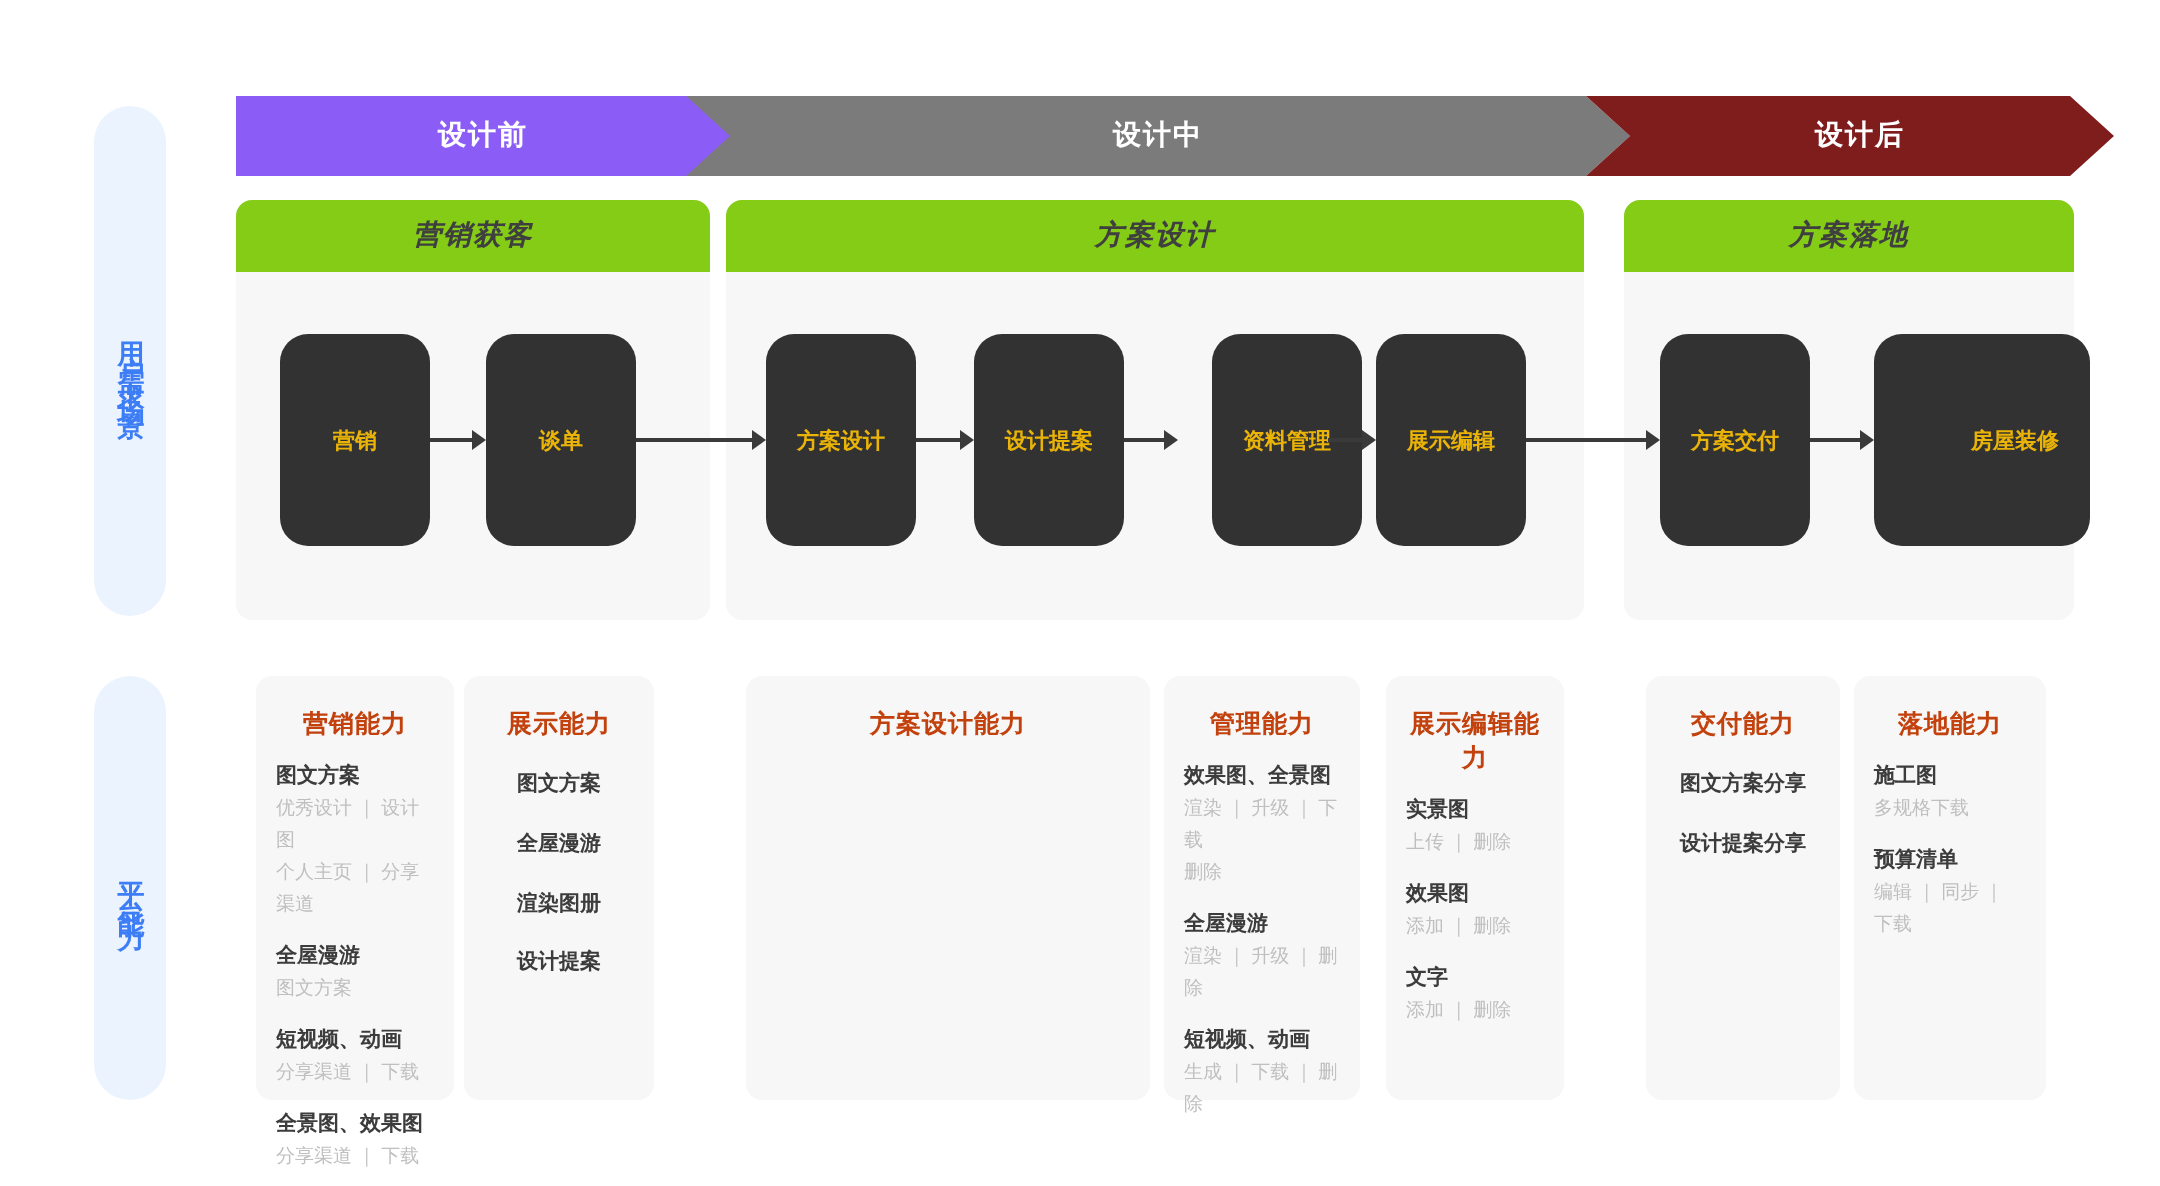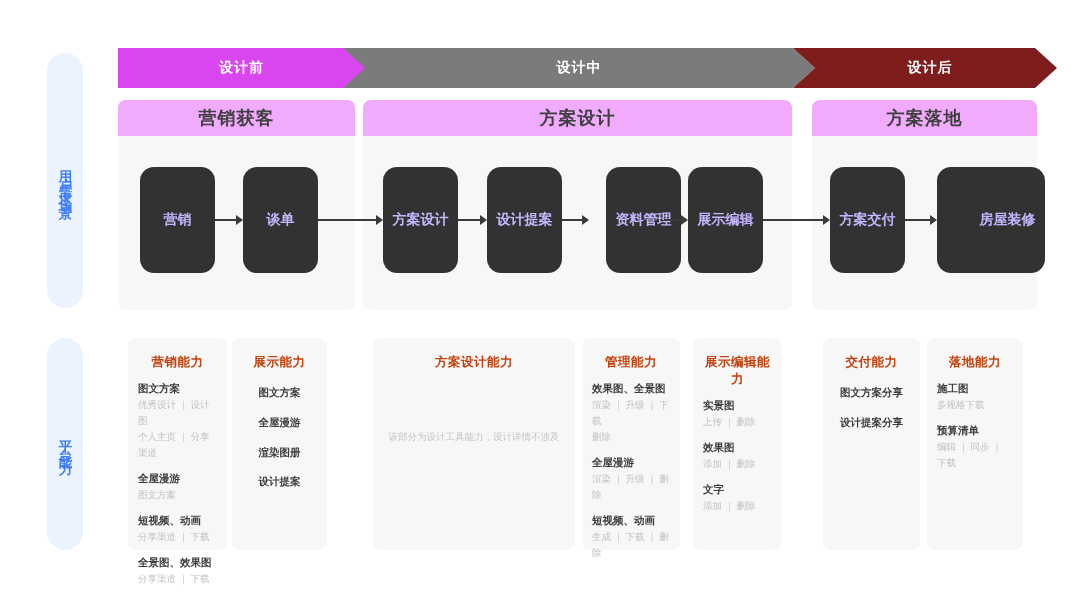--- a/index.html
+++ b/index.html
@@ -16,27 +16,27 @@
 
   
   .chev{position:absolute;top:48px;height:40px;display:flex;align-items:center;justify-content:center;}
   .chev span{color:#ffffff;font-size:14px;font-weight:600;letter-spacing:1px;}
   .chev.first{clip-path:polygon(0 0,calc(100% - 22px) 0,100% 50%,calc(100% - 22px) 100%,0 100%);padding-right:22px;}
   .chev.mid{clip-path:polygon(0 0,calc(100% - 22px) 0,100% 50%,calc(100% - 22px) 100%,0 100%,22px 50%);}
   .chev.last{clip-path:polygon(0 0,calc(100% - 22px) 0,100% 50%,calc(100% - 22px) 100%,0 100%,22px 50%);padding-left:10px;}
 
   
   .scen{position:absolute;top:100px;height:210px;background:#F7F7F7;border-radius:8px;overflow:hidden;}
-  .scen .hd{height:36px;background:#f0abfc;display:flex;align-items:center;justify-content:center;
-    font-size:18px;font-weight:600;color:#3F3F3F;letter-spacing:1px;}
+  .scen .hd{height:36px;background:#84cc16;display:flex;align-items:center;justify-content:center;
+    font-size:14px;font-weight:600;color:#3F3F3F;letter-spacing:1px;font-style:italic;}
 
   
   .step{position:absolute;top:167px;width:75px;height:106px;background:#323232;border-radius:14px;
     display:flex;align-items:center;justify-content:center;}
-  .step span{color:#c4b5fd;font-size:14px;font-weight:600;}
+  .step span{color:#eab308;font-size:11px;font-weight:600;}
 
   
   .arrow{position:absolute;top:219px;height:2px;background:#3A3A3A;}
   .arrow::after{content:"";position:absolute;right:-7px;top:-4px;width:0;height:0;
     border-left:7px solid #3A3A3A;border-top:5px solid transparent;border-bottom:5px solid transparent;}
 
   
   .cap{position:absolute;top:338px;height:212px;background:#F7F7F7;border-radius:8px;
     box-sizing:border-box;padding:16px 10px 10px 10px;}
   .cap .title{text-align:center;font-size:12.5px;font-weight:700;color:#c2410c;margin-bottom:8px;letter-spacing:0.5px;}
@@ -51,21 +51,21 @@
 
 <div id="stage">
   <div class="side-pill" id="pill-top">
     <span>用户需求场景</span>
   </div>
   <div class="side-pill" id="pill-bottom">
     <span>平台能力</span>
   </div>
 
   <div id="chevron-row">
-      <div class="chev first" style="left: 118px; width: 247px; background: #d946ef;">
+      <div class="chev first" style="left: 118px; width: 247px; background: #8b5cf6;">
         <span>设计前</span>
       </div>
       <div class="chev mid" style="left: 343px; width: 472px; background: rgb(123, 123, 123);">
         <span>设计中</span>
       </div>
       <div class="chev last" style="left: 793px; width: 254px; background: #7f1d1d;">
         <span>设计后</span>
       </div>
     </div>
   <div id="scenario-row">
@@ -127,21 +127,20 @@
       </div>
       <div class="cap center" style="left: 232px; width: 95px;">
         <div class="title">展示能力</div>
         <div class="name">图文方案</div>
         <div class="name">全屋漫游</div>
         <div class="name">渲染图册</div>
         <div class="name">设计提案</div>
       </div>
       <div class="cap" style="left: 373px; width: 202px;">
         <div class="title">方案设计能力</div>
-        <div class="note">该部分为设计工具能力，设计详情不涉及</div>
       </div>
       <div class="cap" style="left: 582px; width: 98px;">
         <div class="title">管理能力</div>
         <div class="name">效果图、全景图</div>
         <div class="detail">渲染 ｜ 升级 ｜ 下载</div>
         <div class="detail">删除</div>
         <div class="name">全屋漫游</div>
         <div class="detail">渲染 ｜ 升级 ｜ 删除</div>
         <div class="name">短视频、动画</div>
         <div class="detail">生成 ｜ 下载 ｜ 删除</div>

